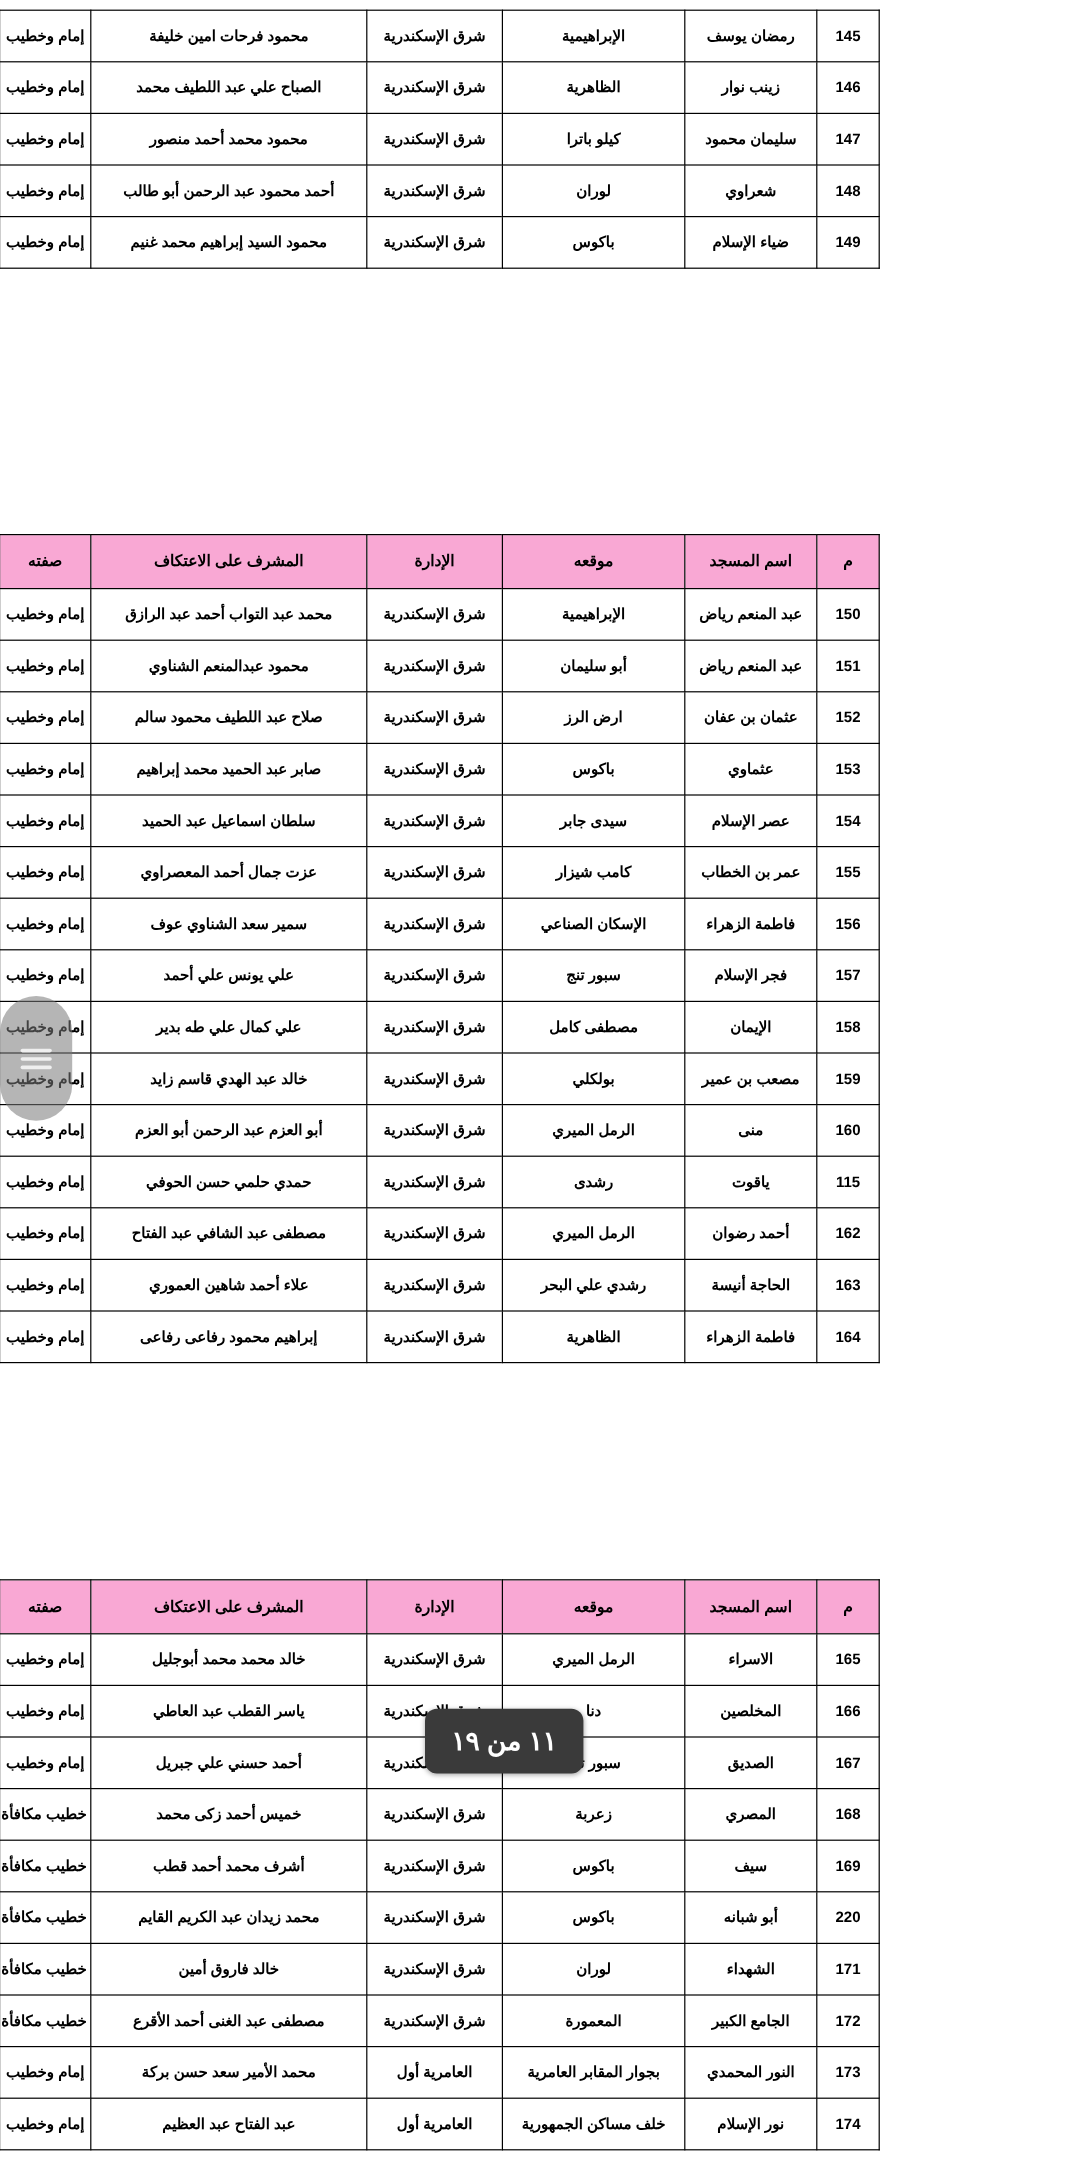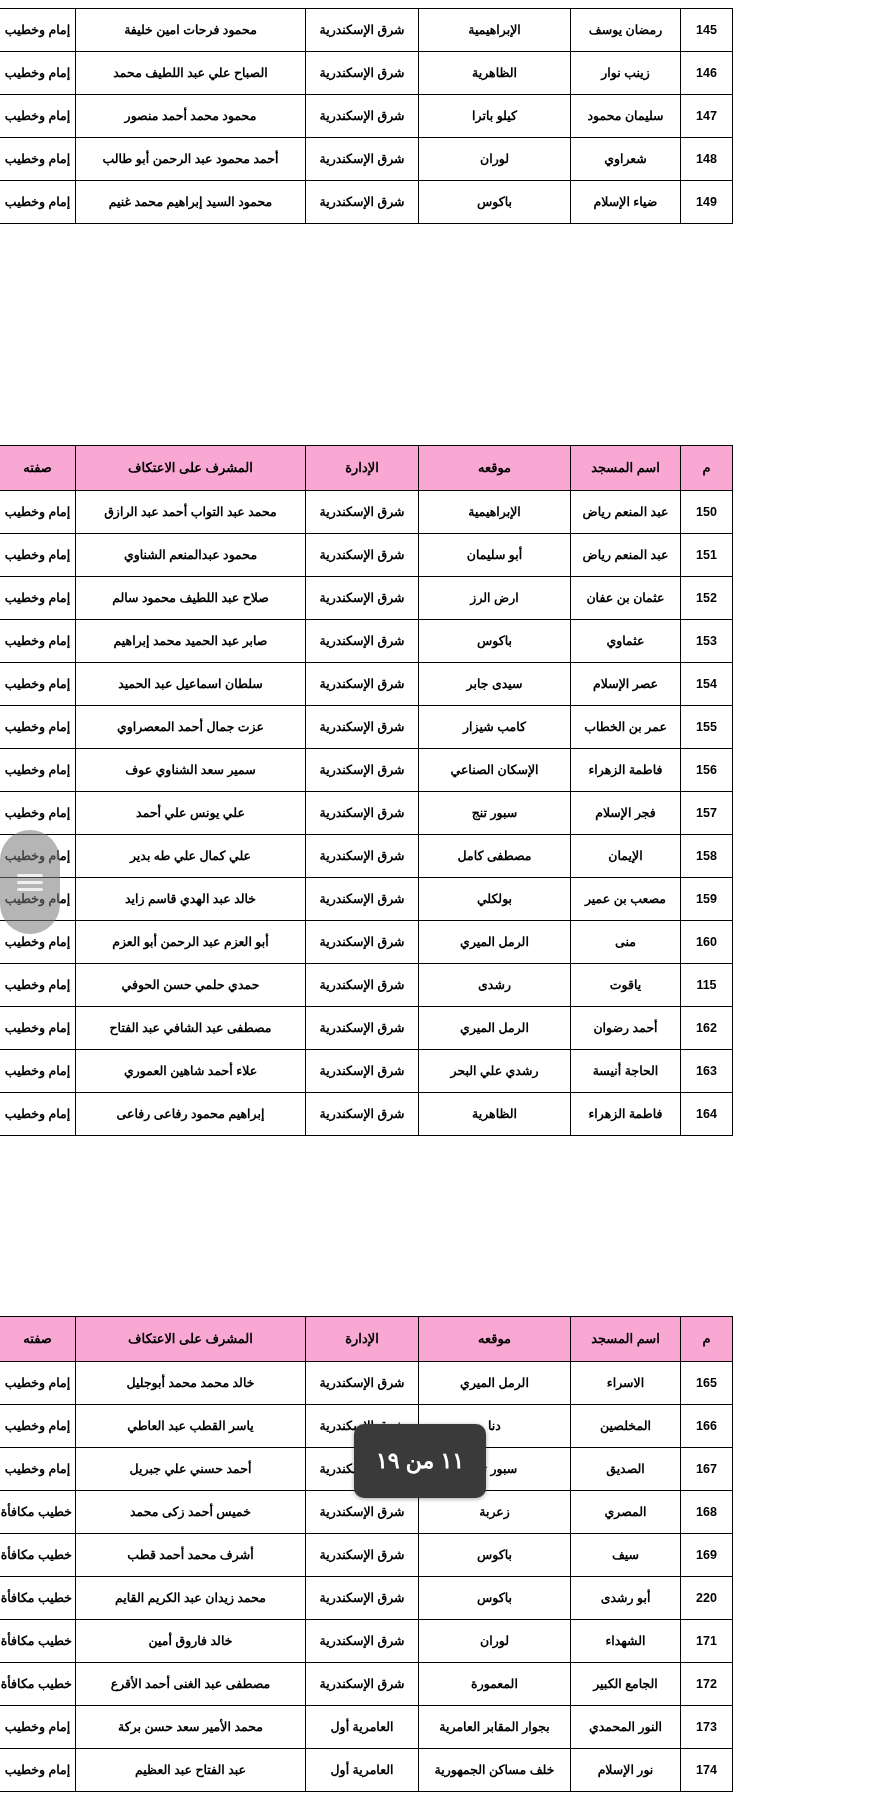--- a/index.html
+++ b/index.html
@@ -84,21 +84,21 @@
     display: block;
     height: 3px;
     background: #efefef;
     border-radius: 2px;
   }
   .page-indicator {
     position: absolute;
     background: #3a3a3a;
     color: #fff;
     border-radius: 10px;
-    padding: 24px 22px;
+    padding: 14px 22px;
     font-size: 22px;
     font-weight: bold;
     letter-spacing: 1px;
     text-align: center;
     direction: rtl;
     box-shadow: 0 1px 4px rgba(0,0,0,.35);
   }
 </style>
 </head>
 <body>
@@ -361,21 +361,21 @@
         <tr>
           <td class="num">169</td>
           <td>سيف</td>
           <td>باكوس</td>
           <td>شرق الإسكندرية</td>
           <td class="sup">أشرف محمد أحمد قطب</td>
           <td class="role">خطيب مكافأة</td>
         </tr>
         <tr>
           <td class="num">220</td>
-          <td>أبو رشدى</td>
+          <td>أبو شبانه</td>
           <td>باكوس</td>
           <td>شرق الإسكندرية</td>
           <td class="sup">محمد زيدان عبد الكريم القايم</td>
           <td class="role">خطيب مكافأة</td>
         </tr>
         <tr>
           <td class="num">171</td>
           <td>الشهداء</td>
           <td>لوران</td>
           <td>شرق الإسكندرية</td>

